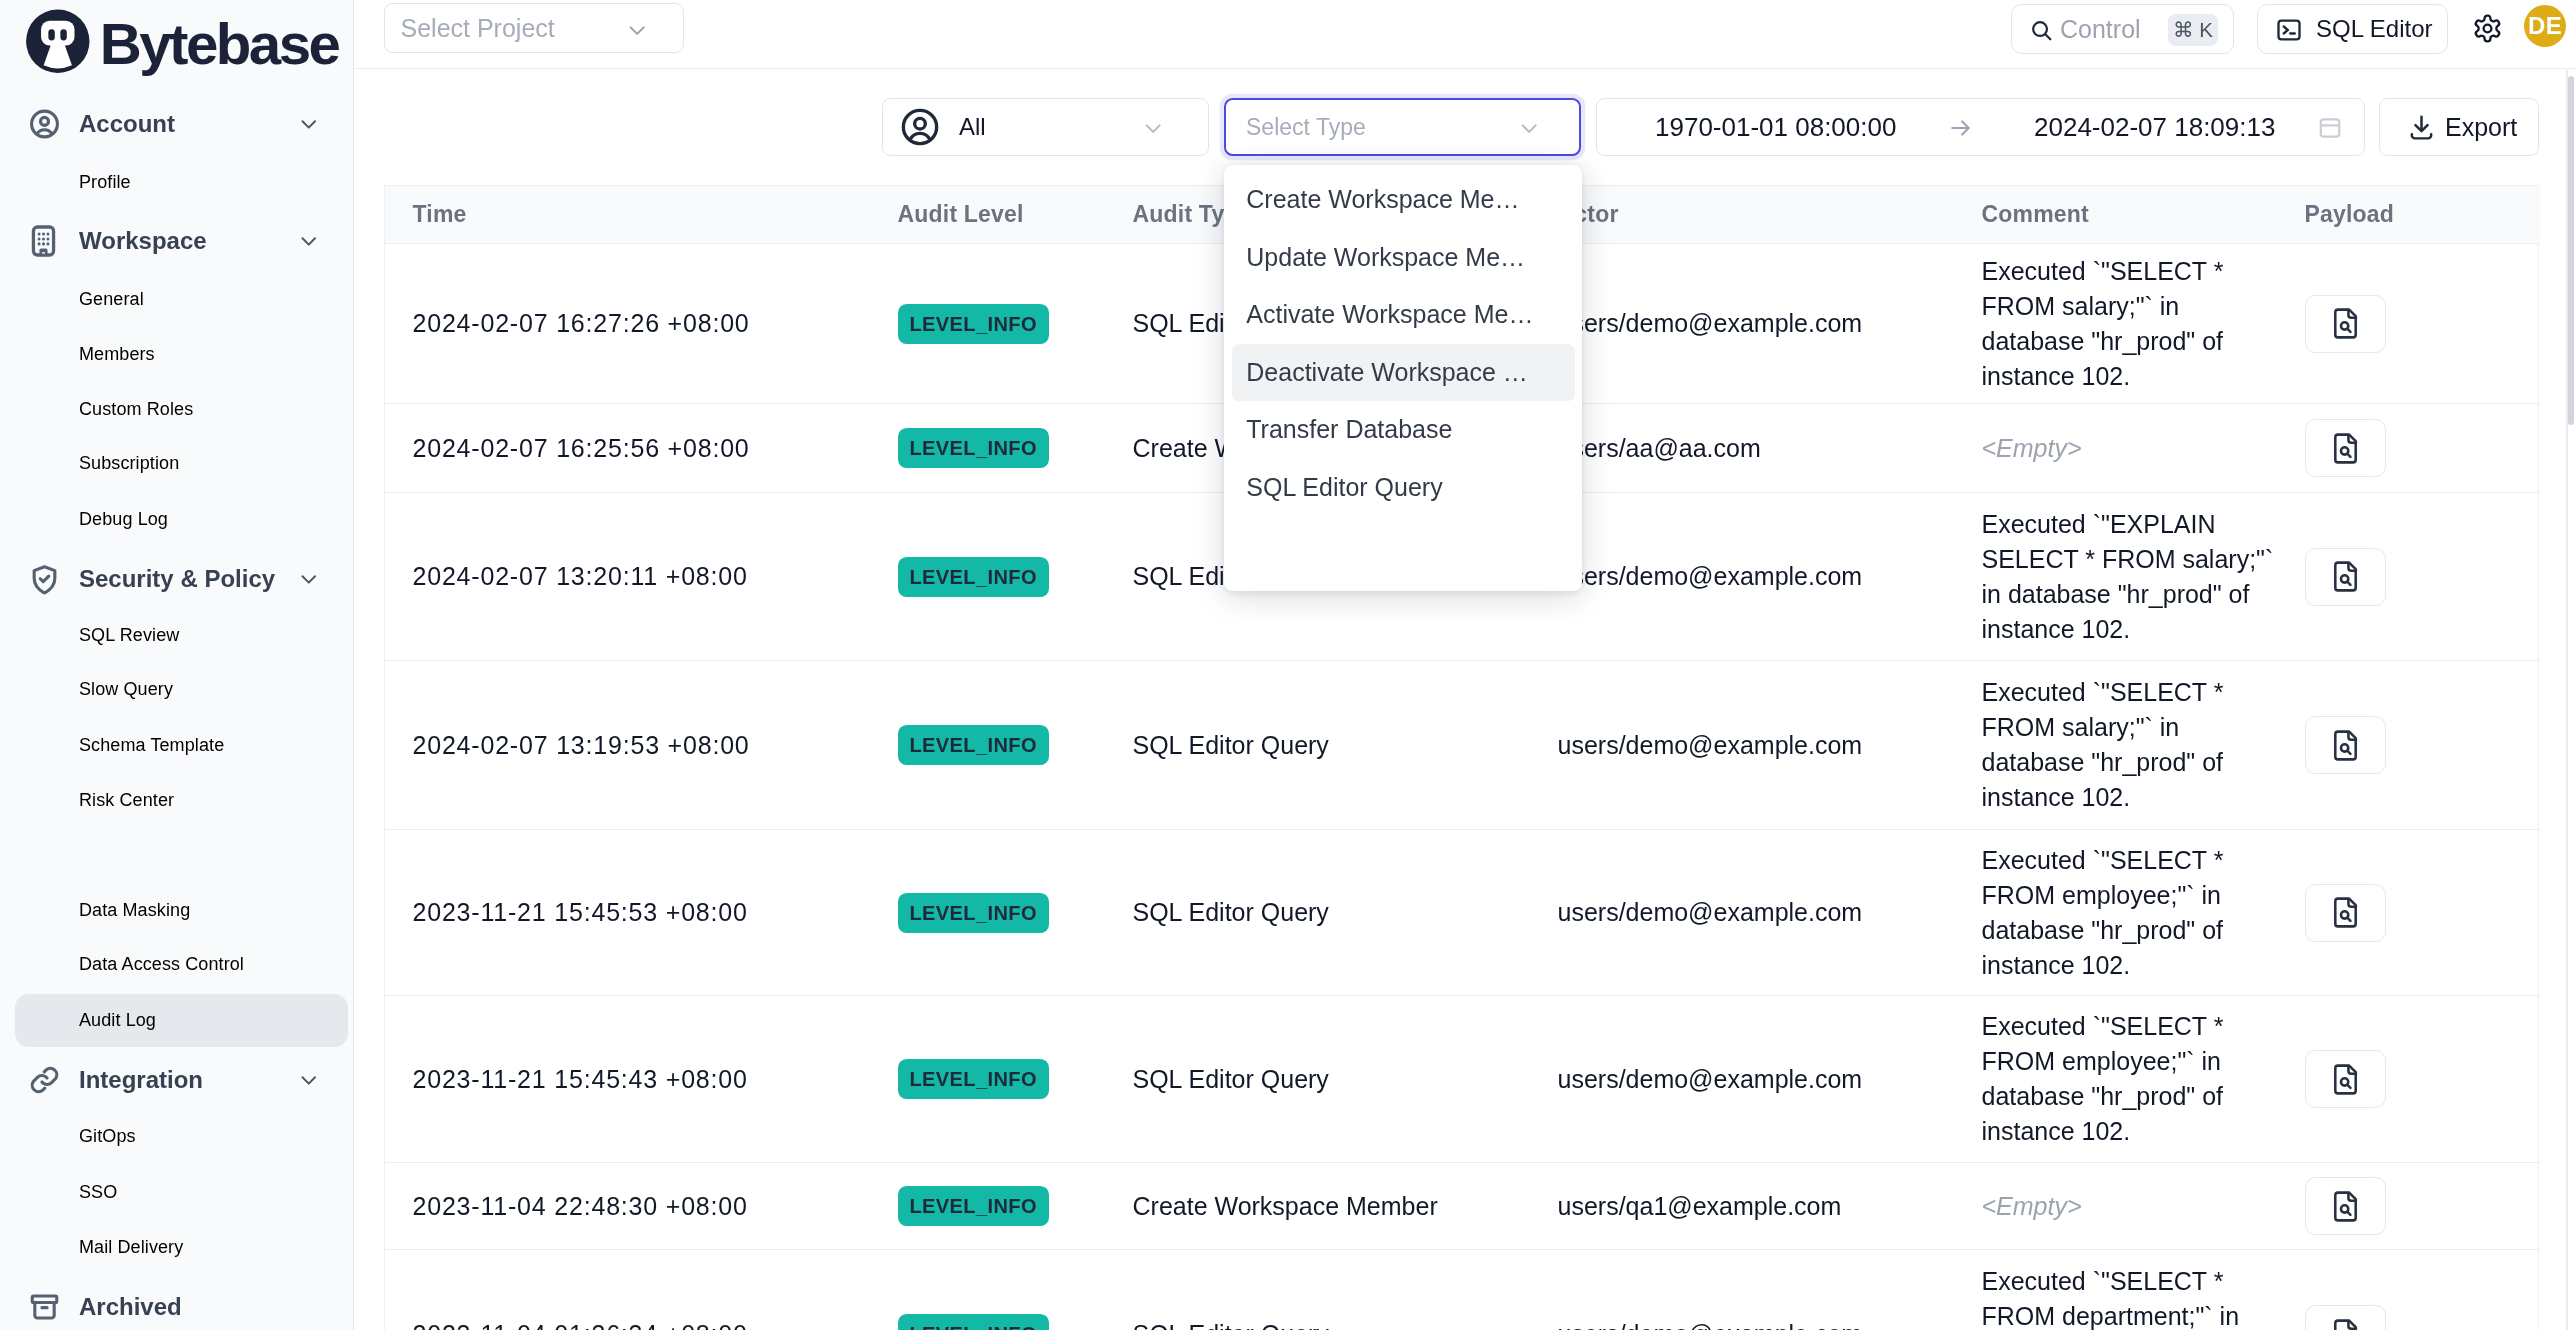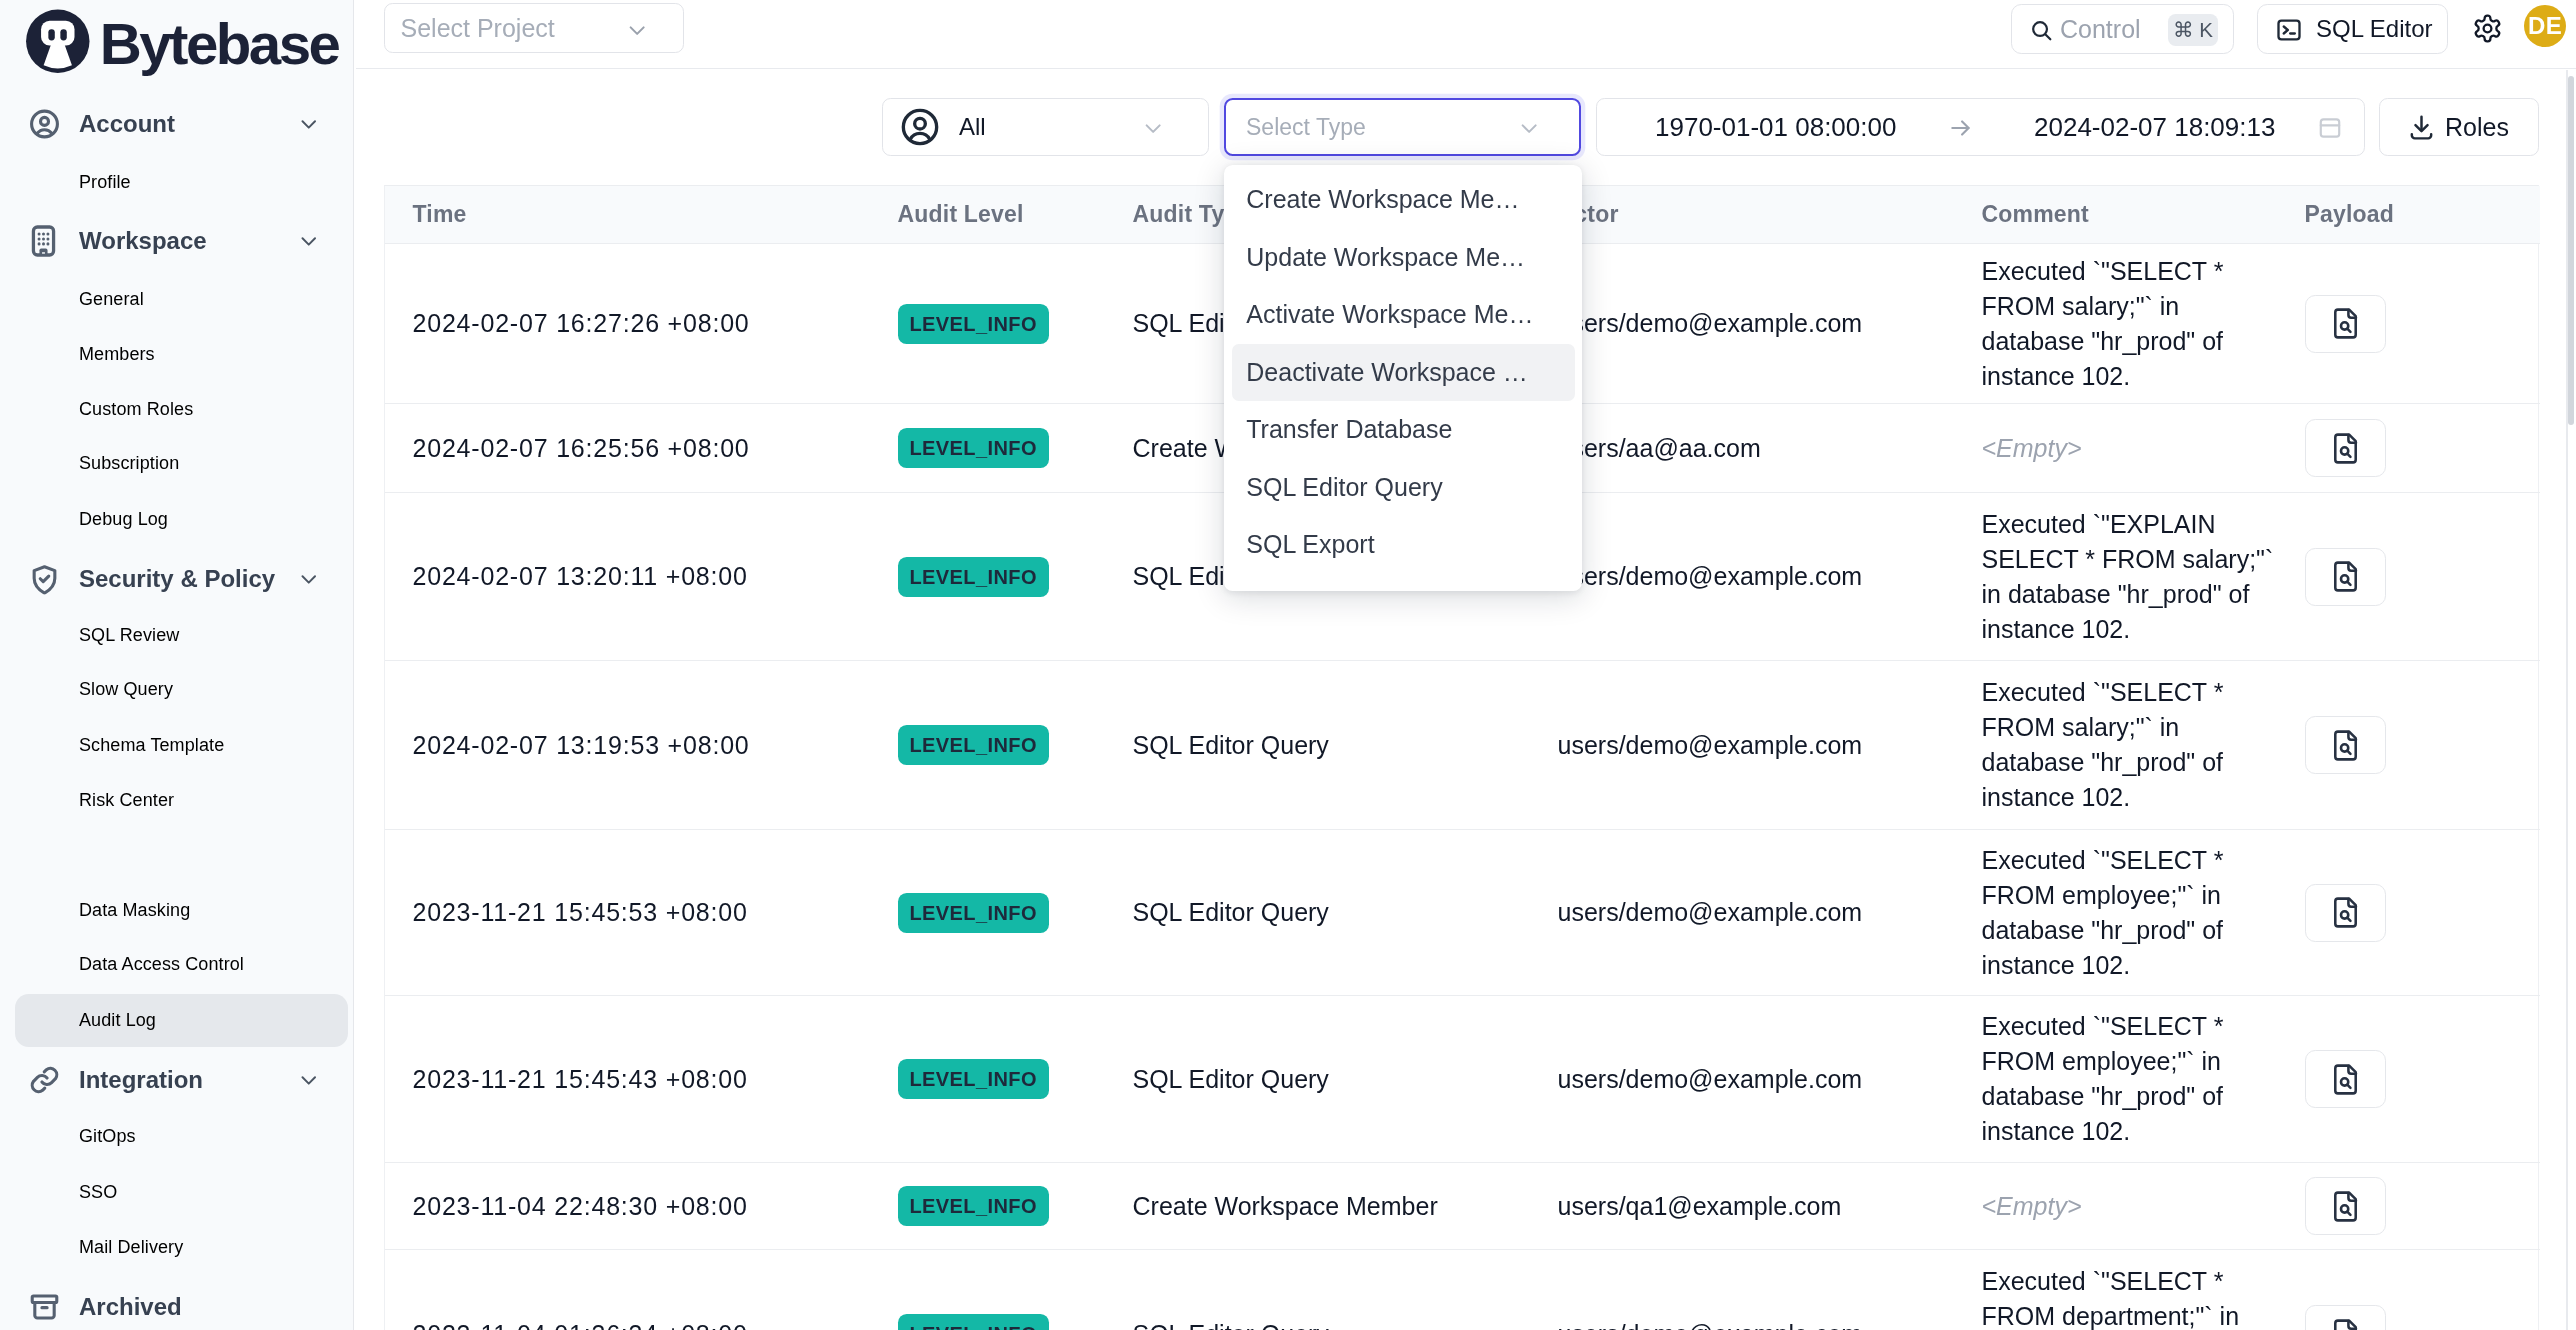--- a/index.html
+++ b/index.html
@@ -240,21 +240,21 @@
       <path d="M3.5 9.5h17"></path>
     </svg>
 </div>
 
 <div class="ctrl" style="left:2379px; width:160px;">
   <svg style="position:absolute; left:27px; top:13.7px;" width="29" height="29" viewBox="0 0 24 24" fill="none" stroke="#1f2937" stroke-width="2.05" stroke-linecap="round" stroke-linejoin="round">
       <path d="M12 3v11"></path>
       <path d="M7 10l5 5 5-5"></path>
       <path d="M4 17.5v1a2.5 2.5 0 0 0 2.5 2.5h11a2.5 2.5 0 0 0 2.5-2.5v-1"></path>
     </svg>
-  <span style="position:absolute; left:65px; top:50%; transform:translateY(-50%); font-size:25px; color:#111827;">Roles</span>
+  <span style="position:absolute; left:65px; top:50%; transform:translateY(-50%); font-size:25px; color:#111827;">Export</span>
 </div>
 
 <div id="table">
   <div class="trow" id="thead">
     <div class="c c1">Time</div>
       <div class="c c2">Audit Level</div>
       <div class="c c3">Audit Type</div>
     <div class="c c4">Actor</div>
       <div class="c c5">Comment</div>
       <div class="c c6">Payload</div>
@@ -437,18 +437,17 @@
   </div>
 </div>
 
 <div id="menu">
   <div class="mi" style="top:6px;">Create Workspace Me…</div>
   <div class="mi" style="top:64px;">Update Workspace Me…</div>
   <div class="mi" style="top:121px;">Activate Workspace Me…</div>
   <div class="mi on" style="top:179px;">Deactivate Workspace …</div>
   <div class="mi" style="top:236px;">Transfer Database</div>
   <div class="mi" style="top:294px;">SQL Editor Query</div>
-  <div class="mi" style="top:351px;">SQL Export</div>
 </div>
 
 <div class="abs" style="left:2566px; top:70px; width:1.7px; height:1260px; background:#e8eaee;"></div>
 <div class="abs" style="left:2568px; top:76px; width:6px; height:349px; background:#d2d6dc; border-radius:3.4px;"></div>
 
 
 </body></html>

